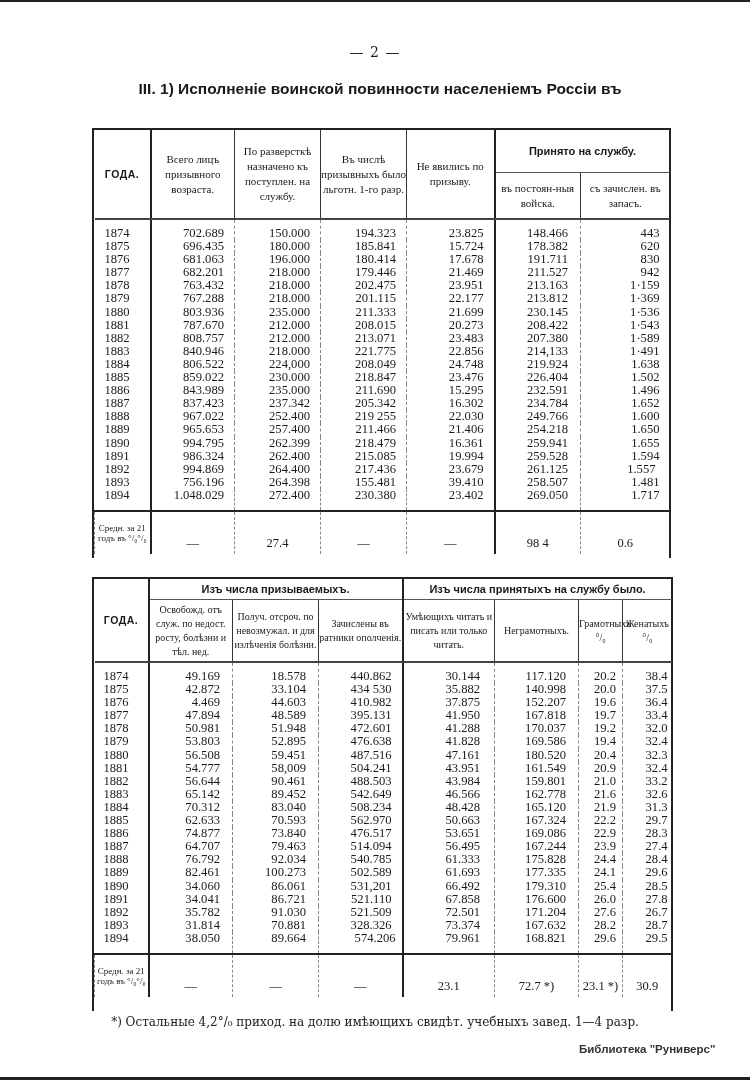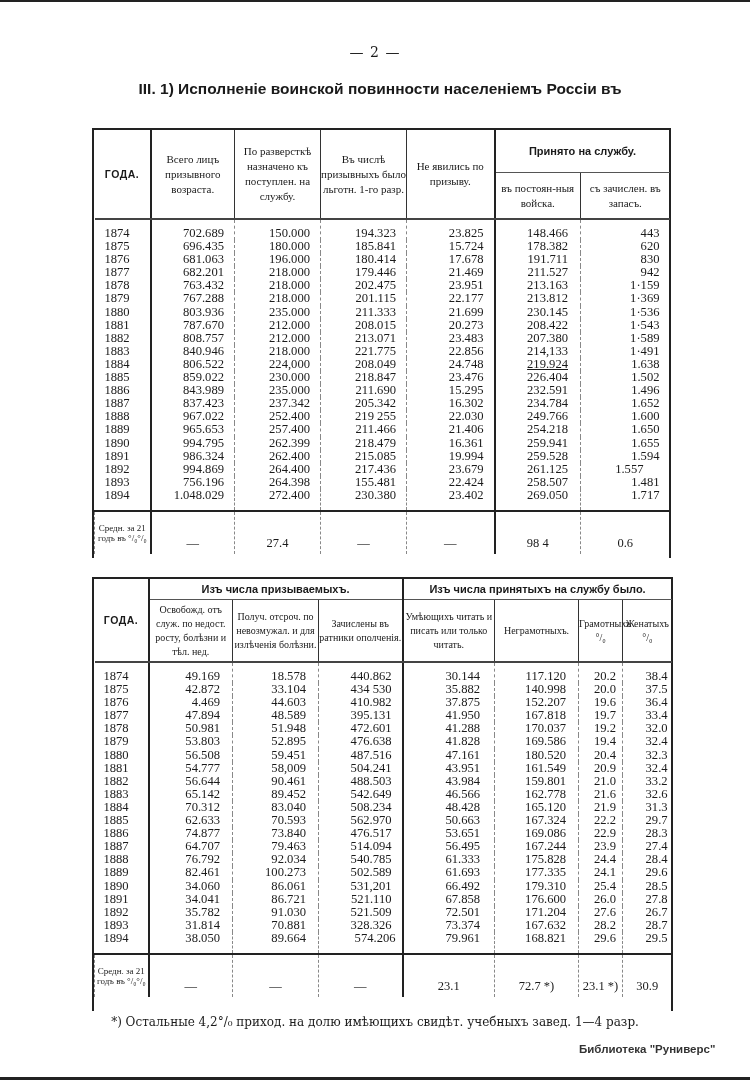--- a/index.html
+++ b/index.html
@@ -161,21 +161,21 @@
         <td style="padding-right: 10px;">22.856</td>
         <td class="thick-l" style="padding-right: 12px;">214,133</td>
         <td style="padding-right: 10px;">1·491</td>
       </tr>
       <tr>
         <td class="yr" style="padding-right: 10px;">1884</td>
         <td class="thick-l" style="padding-right: 10px;">806.522</td>
         <td style="padding-right: 10px;">224,000</td>
         <td style="padding-right: 10px;">208.049</td>
         <td style="padding-right: 10px;">24.748</td>
-        <td class="thick-l" style="padding-right: 12px; text-decoration: underline;">219.924</td>
+        <td class="thick-l" style="padding-right: 12px;">219.924</td>
         <td style="padding-right: 10px;">1.638</td>
       </tr>
       <tr>
         <td class="yr" style="padding-right: 10px;">1885</td>
         <td class="thick-l" style="padding-right: 10px;">859.022</td>
         <td style="padding-right: 10px;">230.000</td>
         <td style="padding-right: 10px;">218.847</td>
         <td style="padding-right: 10px;">23.476</td>
         <td class="thick-l" style="padding-right: 12px; margin-top: 32px;">226.404</td>
         <td style="padding-right: 10px;">1.502</td>
@@ -234,28 +234,28 @@
         <td class="thick-l" style="padding-right: 12px;">259.528</td>
         <td style="padding-right: 10px;">1.594</td>
       </tr>
       <tr>
         <td class="yr" style="padding-right: 10px;">1892</td>
         <td class="thick-l" style="padding-right: 10px;">994.869</td>
         <td style="padding-right: 10px;">264.400</td>
         <td style="padding-right: 10px;">217.436</td>
         <td style="padding-right: 10px;">23.679</td>
         <td class="thick-l" style="padding-right: 12px;">261.125</td>
-        <td style="padding-right: 26px;">1.557</td>
+        <td style="padding-right: 14px;">1.557</td>
       </tr>
       <tr>
         <td class="yr" style="padding-right: 10px;">1893</td>
         <td class="thick-l" style="padding-right: 10px;">756.196</td>
         <td style="padding-right: 10px;">264.398</td>
         <td style="padding-right: 10px;">155.481</td>
-        <td style="padding-right: 10px;">22.424</td>
+        <td style="padding-right: 10px;">39.410</td>
         <td class="thick-l" style="padding-right: 12px;">258.507</td>
         <td style="padding-right: 10px;">1.481</td>
       </tr>
       <tr class="last">
         <td class="yr" style="padding-right: 10px;">1894</td>
         <td class="thick-l" style="padding-right: 10px;">1.048.029</td>
         <td style="padding-right: 10px;">272.400</td>
         <td style="padding-right: 10px;">230.380</td>
         <td style="padding-right: 10px;">23.402</td>
         <td class="thick-l" style="padding-right: 12px;">269.050</td>

